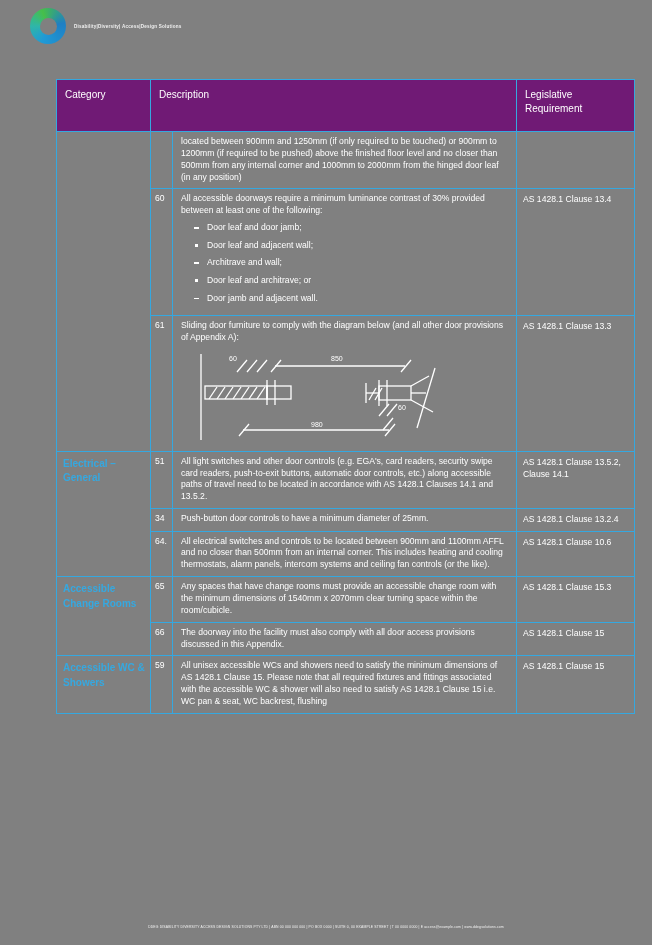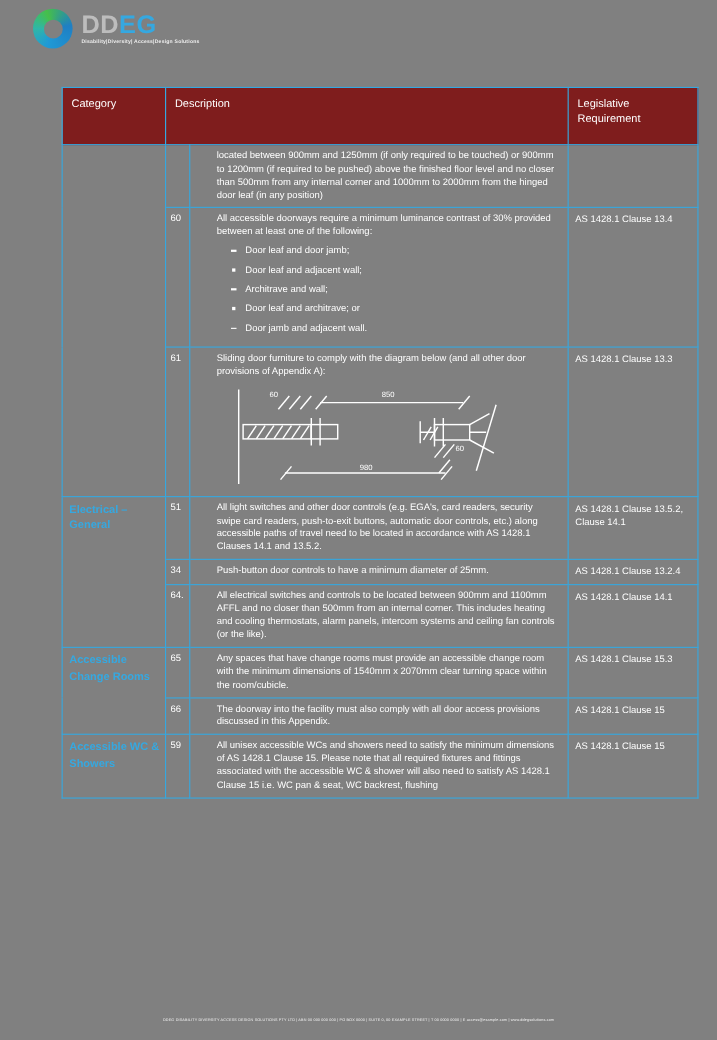--- a/index.html
+++ b/index.html
@@ -73,21 +73,21 @@
     table-layout: fixed;
     font-size: 8.6px;
   }
   .req-table td, .req-table th {
     border: 1px solid #35a8e0;
     vertical-align: top;
     padding: 4px 5px 5px 5px;
     line-height: 1.38;
   }
   .req-table thead th {
-    background: #7f1d1d;
+    background: #701a75;
     color: #ffffff;
     font-weight: normal;
     font-size: 10px;
     text-align: left;
     padding: 8px 8px 9px 8px;
     height: 34px;
     border-color: #35a8e0;
   }
   col.c-cat   { width: 94px; }
   col.c-num   { width: 22px; }
@@ -101,21 +101,21 @@
     line-height: 1.45;
     padding-top: 5px;
     padding-left: 6px;
   }
   td.num {
     text-align: left;
     padding-left: 4px;
     padding-right: 2px;
     font-size: 8.6px;
   }
-  td.desc { padding-left: 24px; padding-right: 8px; }
+  td.desc { padding-left: 8px; padding-right: 8px; }
   td.leg  { font-size: 8.6px; padding-left: 6px; line-height: 1.45; }
 
   ul.sub {
     margin: 5px 0 2px 0;
     padding-left: 26px;
     list-style: none;
   }
   ul.sub li {
     position: relative;
     margin-bottom: 6px;
@@ -164,24 +164,20 @@
   }
 </style>
 </head>
 <body>
 
 <div class="doc-header">
   <div class="logo-ring">
     <div class="logo-ring-inner"></div>
   </div>
   <div class="logo-text">
-    <div class="logo-word">
-      <span class="seg-dark">DD</span>
-        <span class="seg-blue">EG</span>
-    </div>
     <div class="logo-tag">Disability|Diversity| Access|Design Solutions</div>
   </div>
 </div>
 
 <table class="req-table">
   <colgroup>
     <col class="c-cat">
       <col class="c-num">
       <col class="c-desc">
       <col class="c-leg">
@@ -291,21 +287,21 @@
 
     <tr>
       <td class="num">34</td>
       <td class="desc">Push-button door controls to have a minimum diameter of 25mm.</td>
       <td class="leg">AS 1428.1 Clause 13.2.4</td>
     </tr>
 
     <tr>
       <td class="num">64.</td>
       <td class="desc">All electrical switches and controls to be located between 900mm and 1100mm AFFL and no closer than 500mm from an internal corner. This includes heating and cooling thermostats, alarm panels, intercom systems and ceiling fan controls (or the like).</td>
-      <td class="leg">AS 1428.1 Clause 14.1</td>
+      <td class="leg">AS 1428.1 Clause 10.6</td>
     </tr>
 
     <tr>
       <td class="cat" rowspan="2">Accessible Change Rooms</td>
       <td class="num">65</td>
       <td class="desc">Any spaces that have change rooms must provide an accessible change room with the minimum dimensions of 1540mm x 2070mm clear turning space within the room/cubicle.</td>
       <td class="leg">AS 1428.1 Clause 15.3</td>
     </tr>
 
     <tr>

